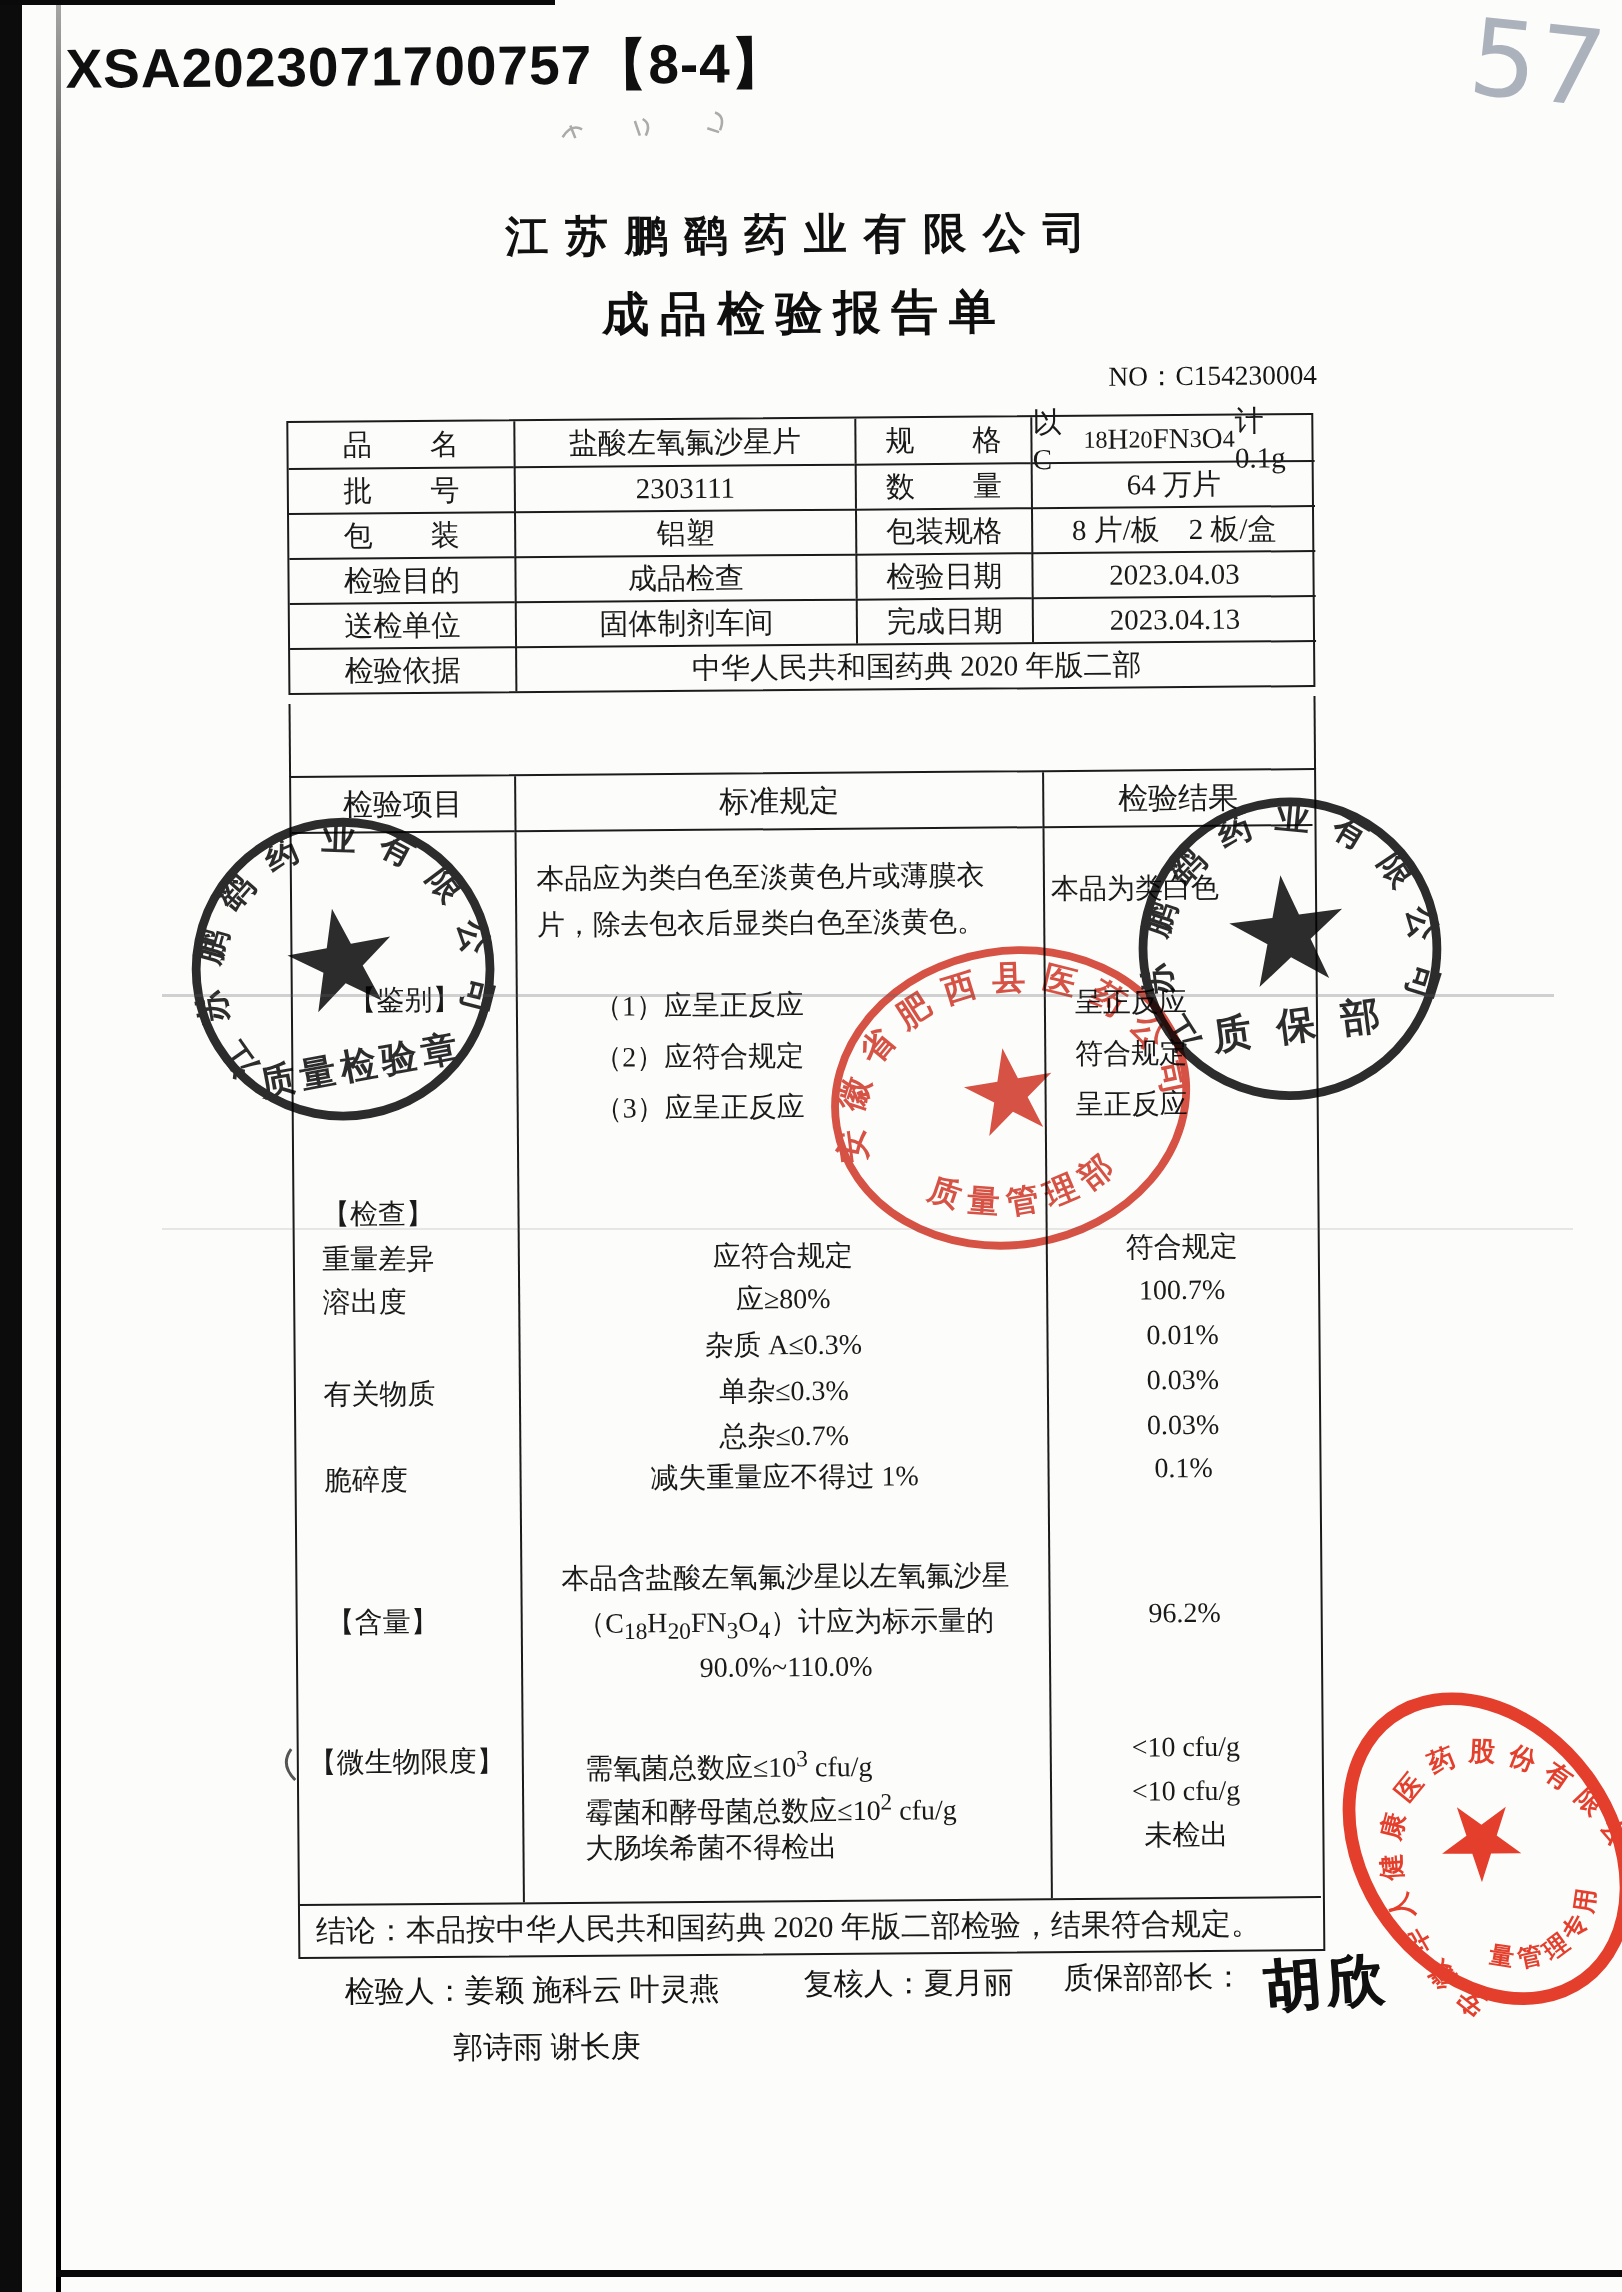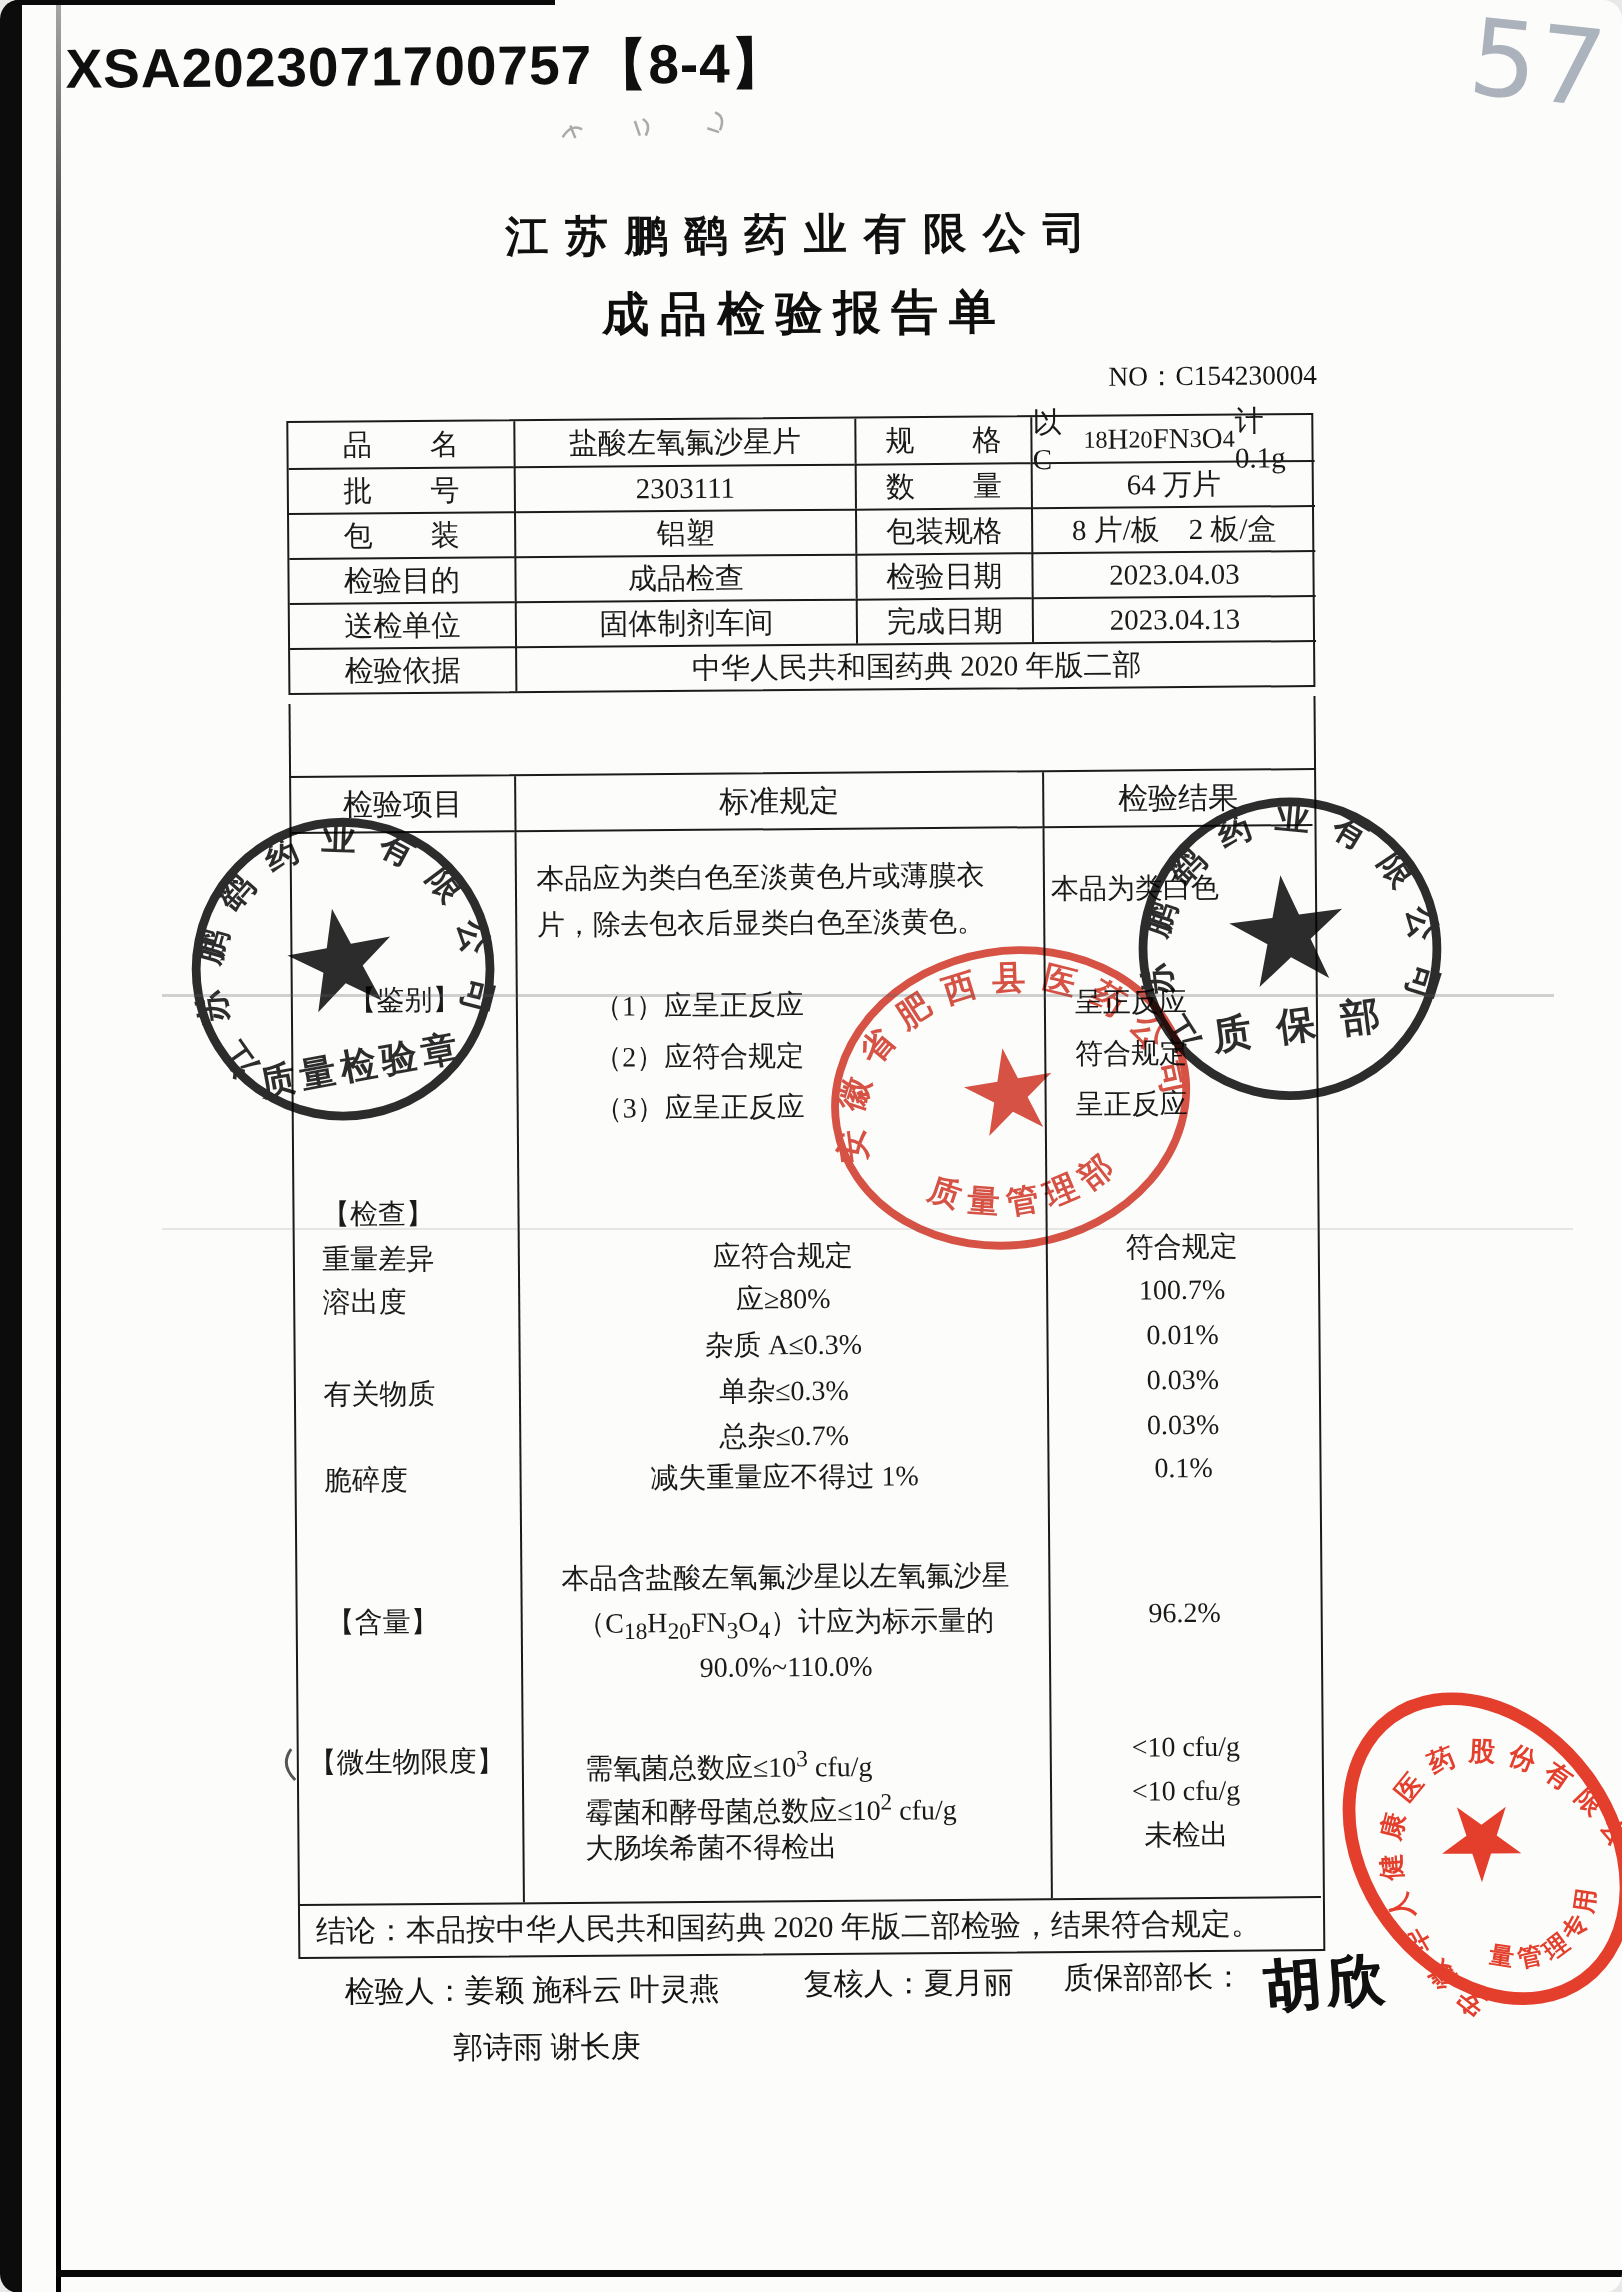--- a/index.html
+++ b/index.html
@@ -1,17 +1,17 @@
 <!DOCTYPE html>
 <html><head>
 <meta charset="utf-8">
 <style>
   html,body{margin:0;padding:0;background:#e8e8e6;}
   #sheet{position:relative;width:1622px;height:2293px;background:#fcfcfa;overflow:hidden;
-         font-family:"Liberation Serif","DejaVu Serif",serif;color:#1a1a1a;border-radius:19px;}
+         font-family:"Liberation Serif","DejaVu Serif",serif;color:#1a1a1a;}
   .abs{position:absolute;}
   .noi{user-select:none;}
 
   
   #edge-left-bar{left:0;top:0;width:21.6px;height:2293px;background:#0c0c0c;}
   #edge-left-line{left:56px;top:0;width:4.9px;height:2293px;
      background:linear-gradient(to bottom,rgba(40,40,40,.40),rgba(25,25,25,.78) 10%,#141414 45%,#000 95%);}
   #edge-top-line{left:0;top:0;width:555px;height:4.9px;background:#0a0a0a;}
   #edge-bottom-line{left:56px;top:2270px;width:1566px;height:6.9px;background:#090909;}
   .streak{pointer-events:none;}

